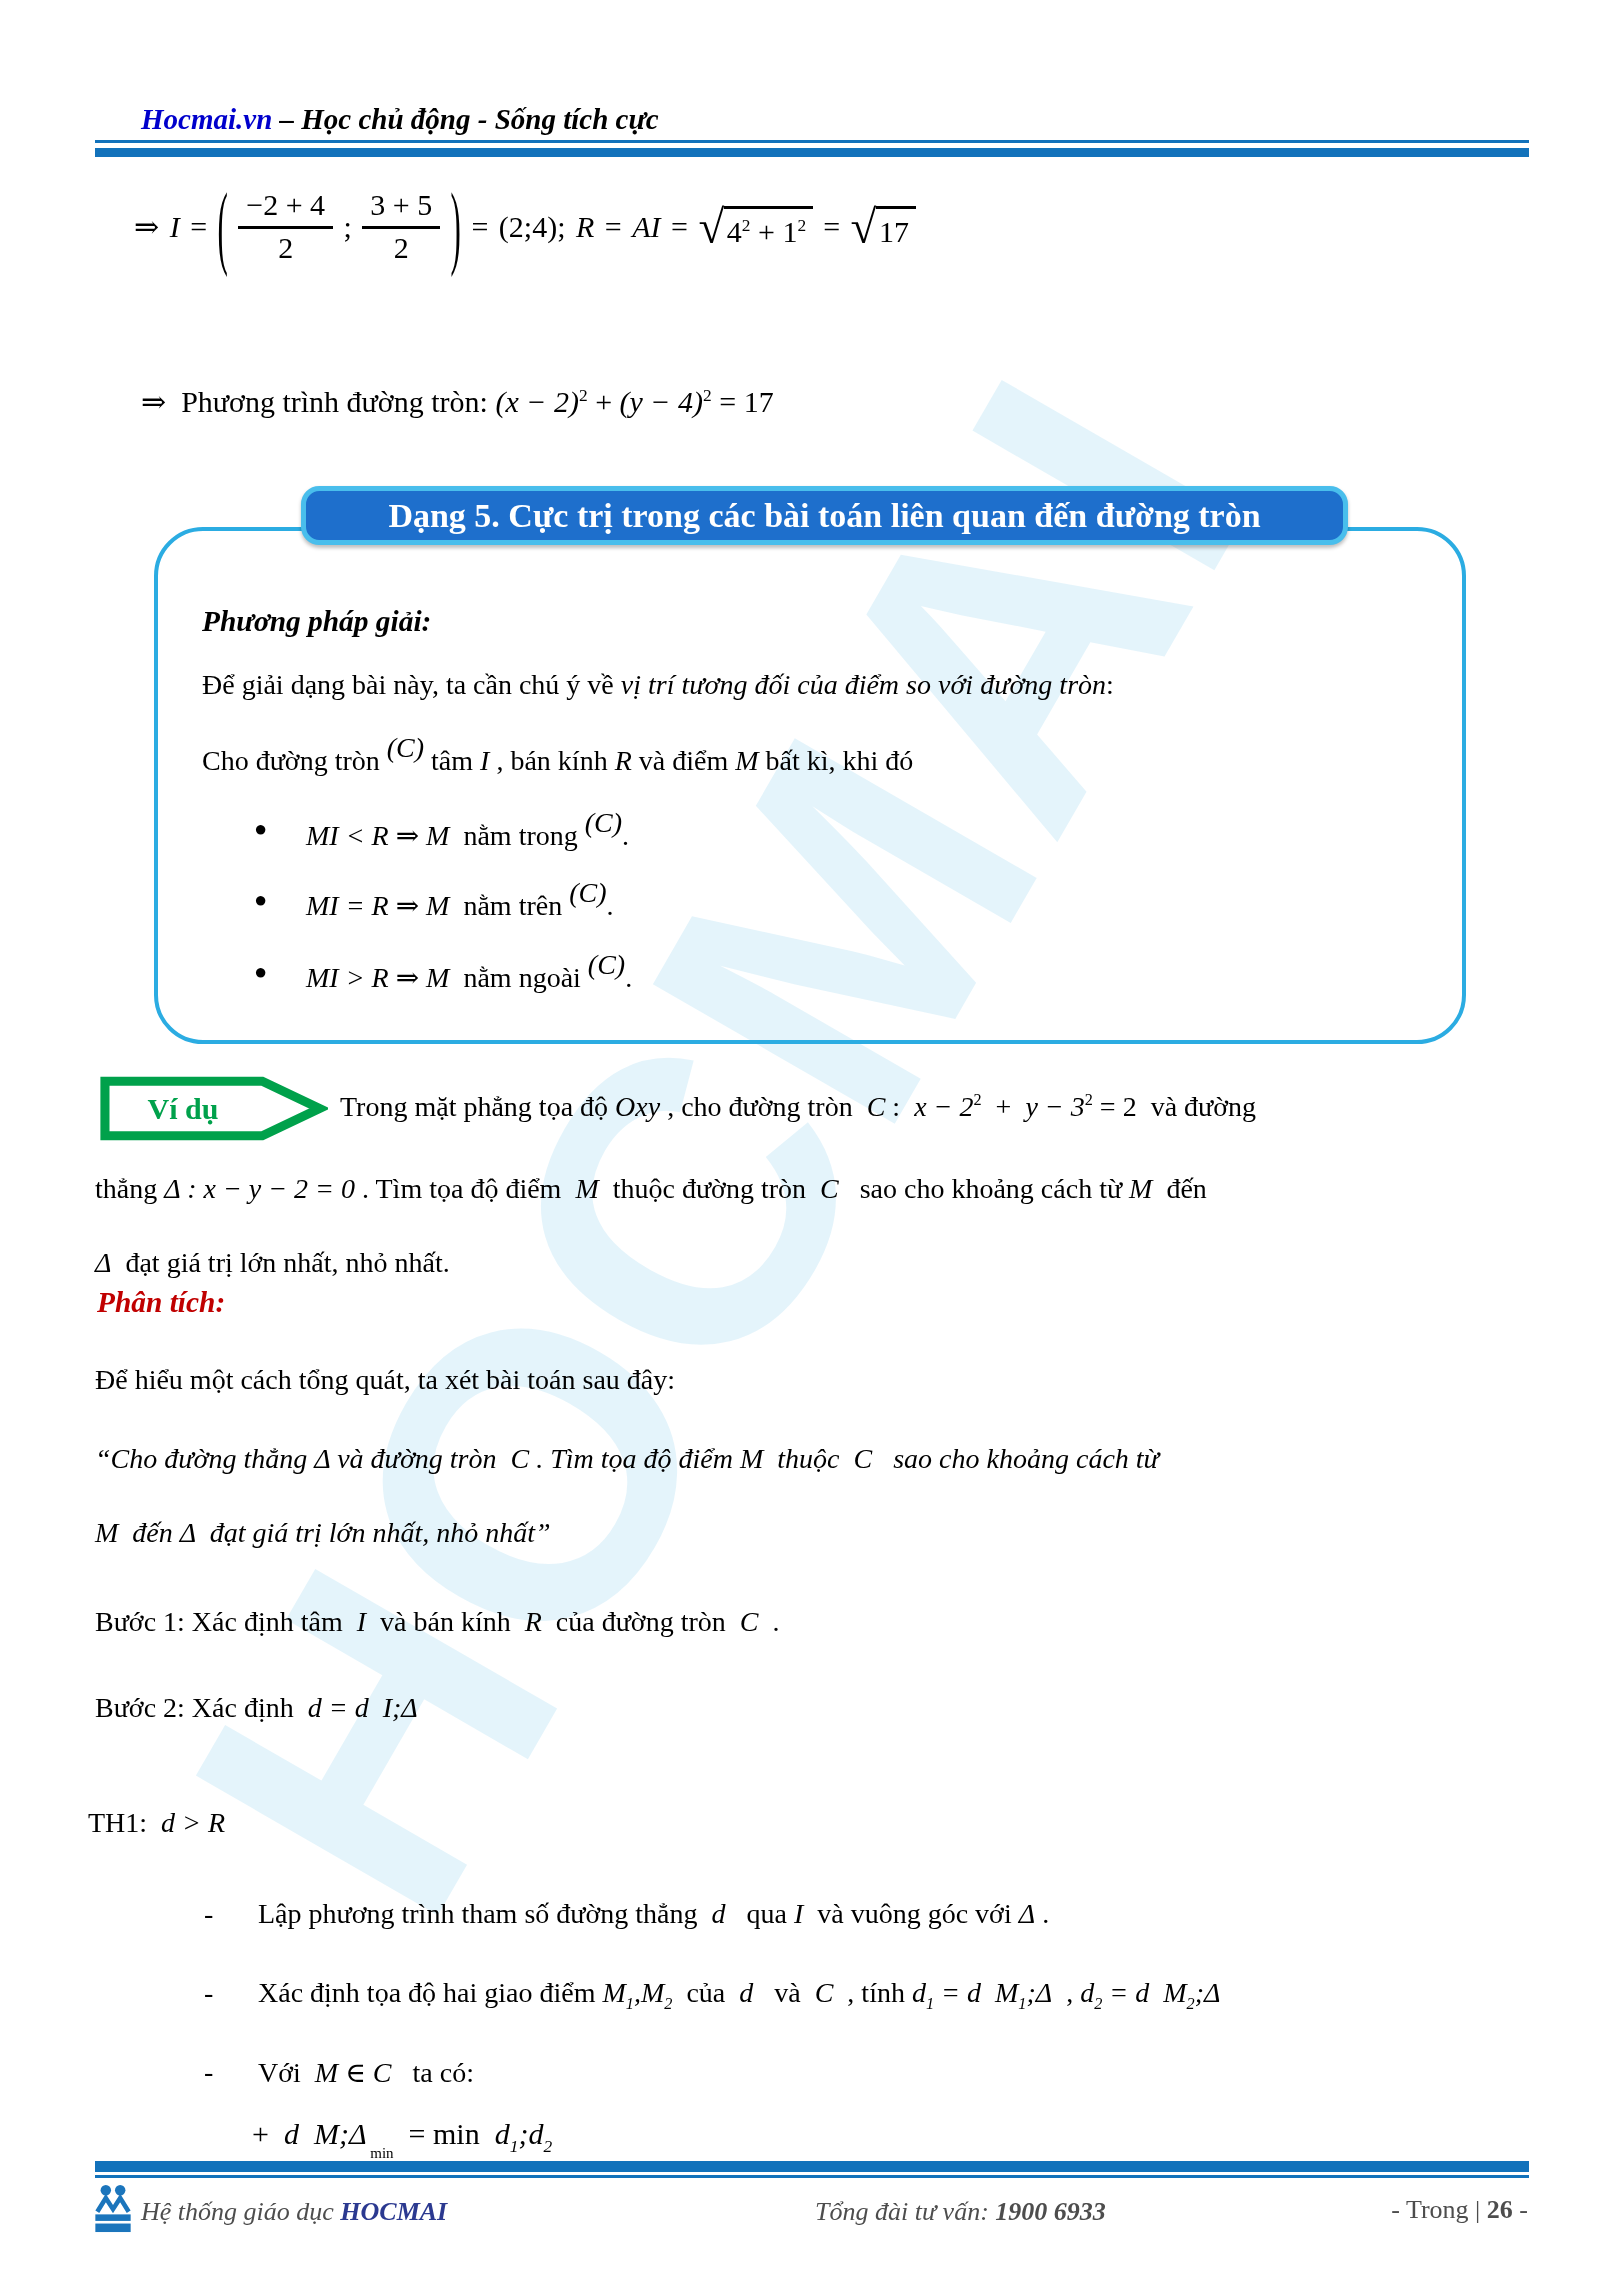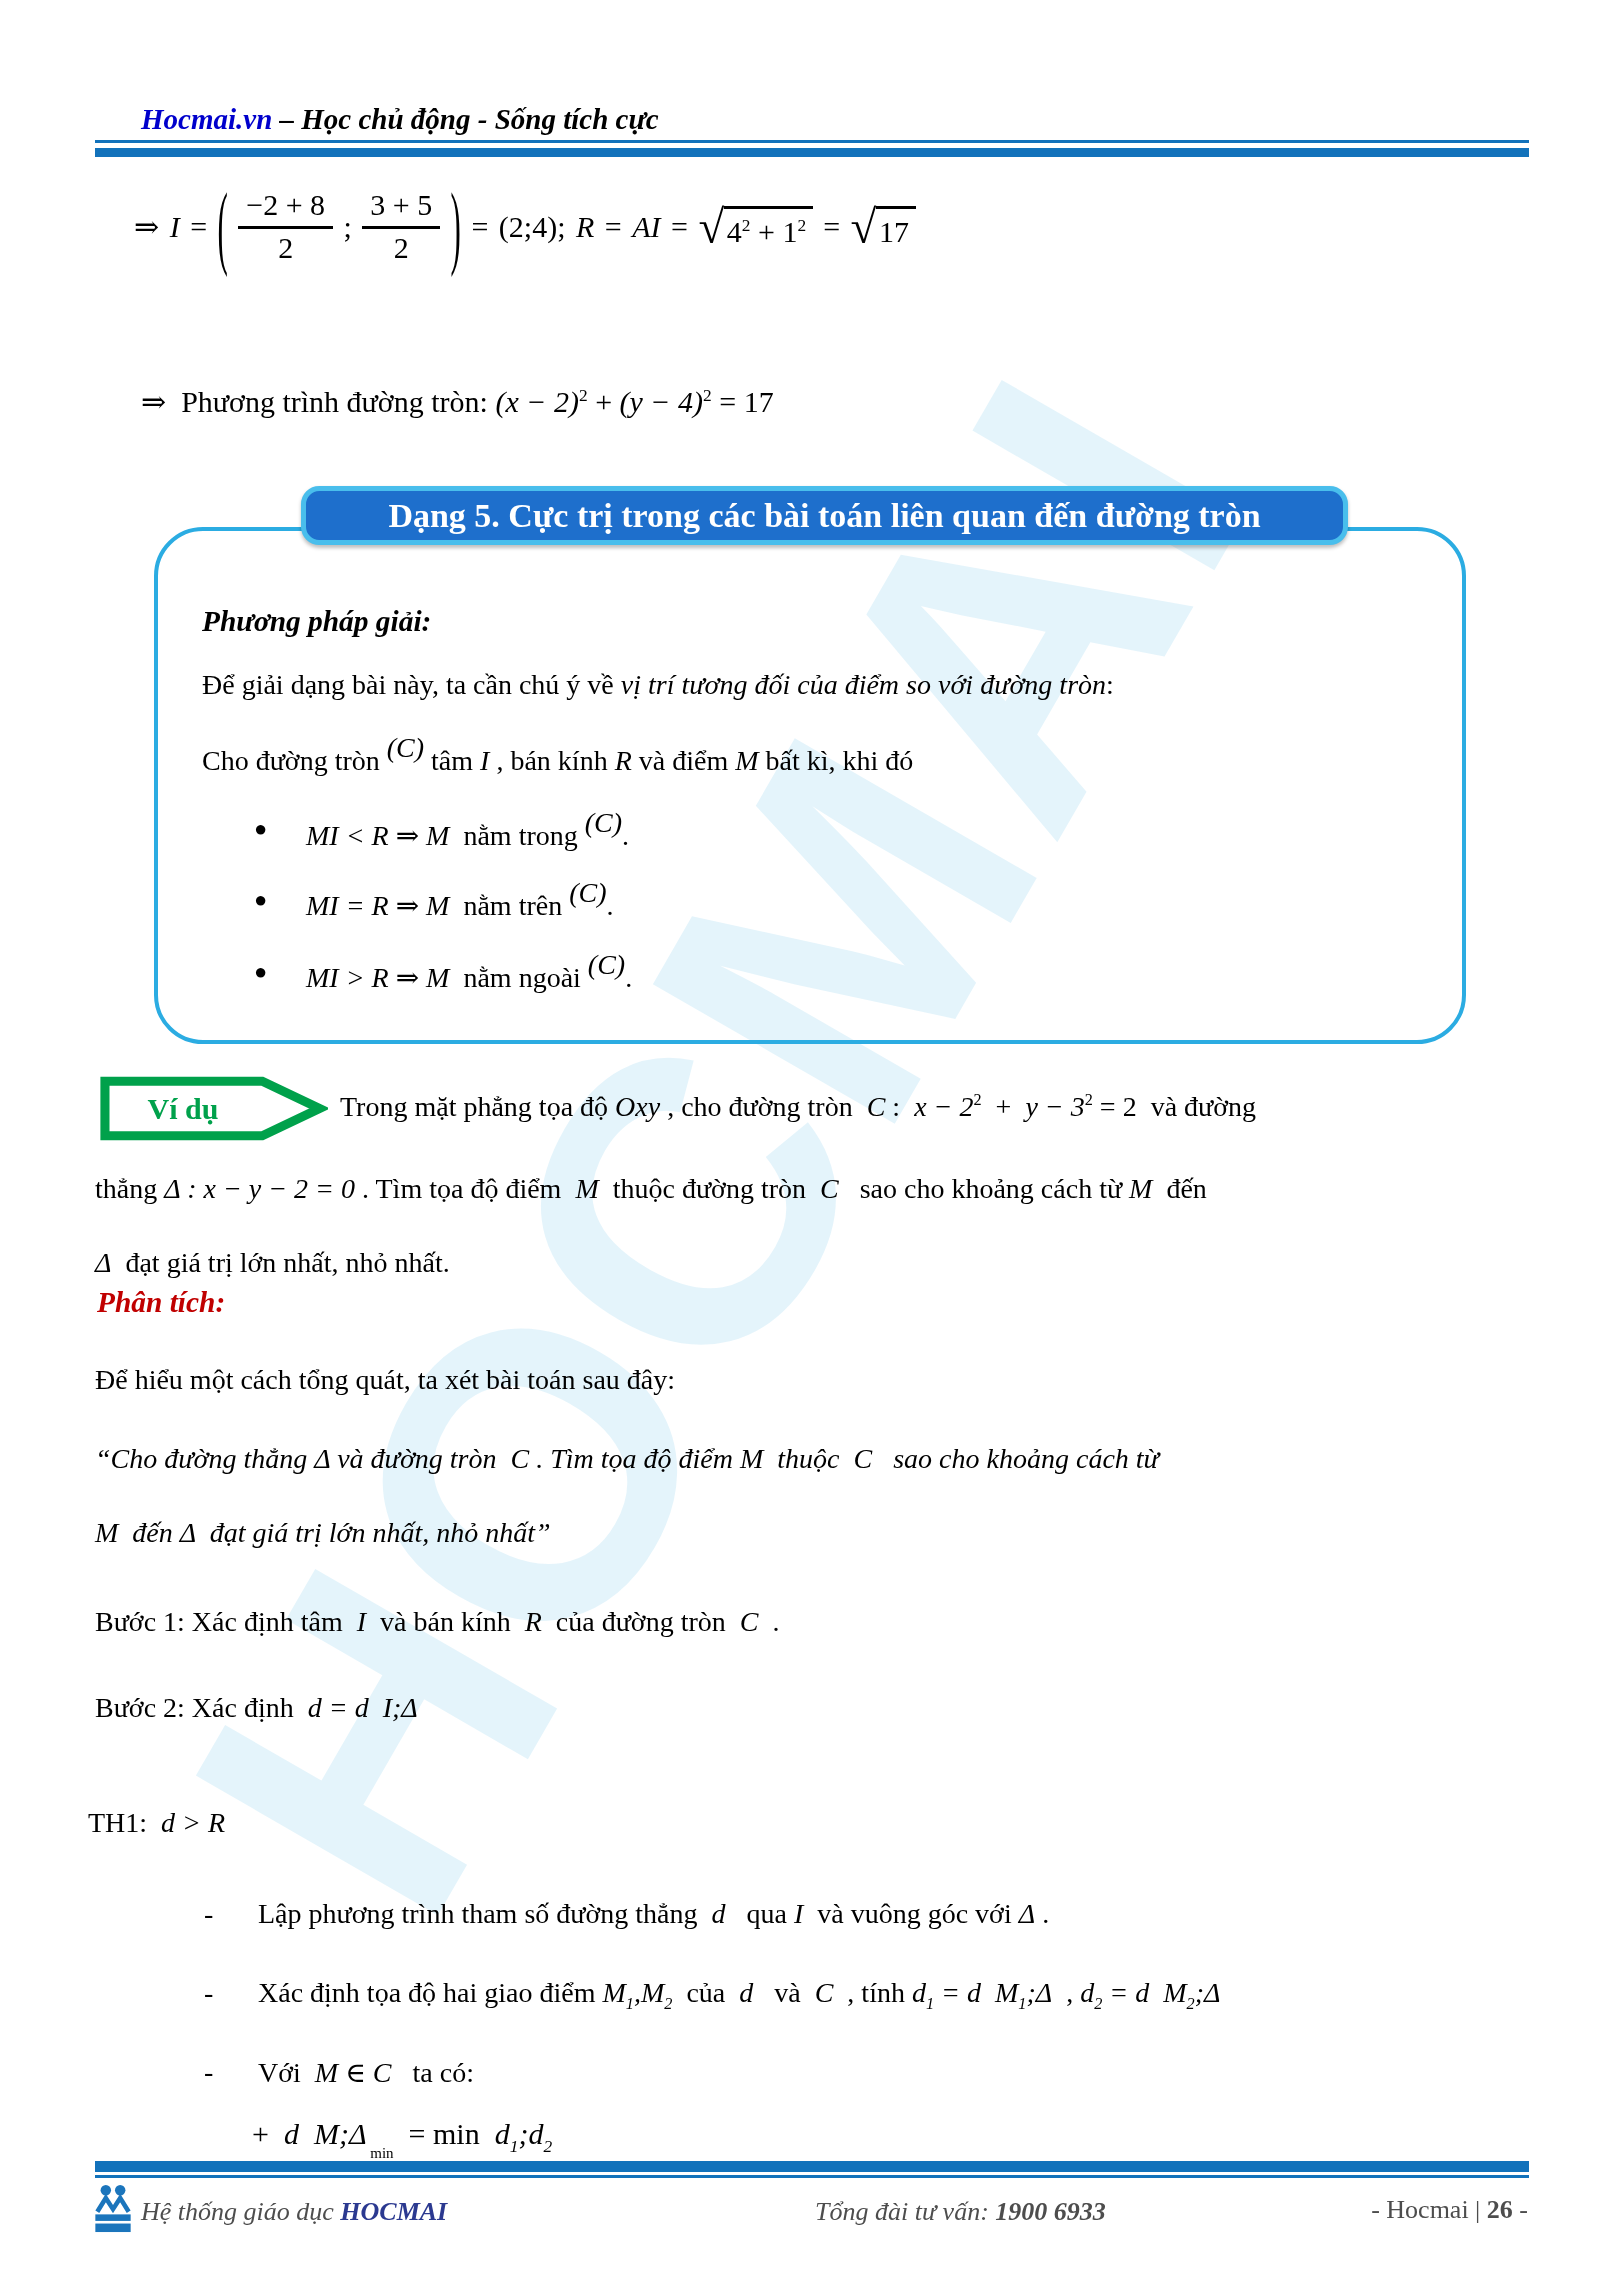--- a/index.html
+++ b/index.html
@@ -92,21 +92,21 @@
   <div class="abs hdr"><span class="brand">Hocmai.vn</span><span> – Học chủ động - Sống tích cực</span></div>
   <div class="abs rule-thin"></div>
   <div class="abs rule-thick"></div>
 
   <div class="abs f1">
     <span>⇒</span>
     <span class="m">I</span>
     <span>=</span>
     <span class="tallp">(</span>
     <span class="frac">
-      <span class="num">−2 + 8</span>
+      <span class="num">−2 + 4</span>
       <span class="den">2</span>
     </span>
     <span>;</span>
     <span class="frac">
       <span class="num">3 + 5</span>
       <span class="den">2</span>
     </span>
     <span class="tallp">)</span>
     <span>=</span>
     <span>(2;4);</span>
@@ -169,16 +169,16 @@
     <svg width="42" height="51" viewBox="0 0 64 78">
       <circle cx="21" cy="11" r="8" fill="#1B75BC"></circle>
       <circle cx="43" cy="11" r="8" fill="#1B75BC"></circle>
       <path d="M8 44 L21 23 L32 40 L43 23 L56 44" stroke="#1B75BC" stroke-width="7" fill="none"></path>
       <rect x="5" y="48" width="54" height="10" fill="#1B75BC"></rect>
       <rect x="5" y="62" width="54" height="13" fill="#1B75BC"></rect>
     </svg>
   </div>
   <div class="abs forg"><span>Hệ thống giáo dục </span><span class="org">HOCMAI</span></div>
   <div class="abs fhot"><span>Tổng đài tư vấn: </span><span class="num">1900 6933</span></div>
-  <div class="abs fpage"><span>- Hocmai | </span><span class="pn">26</span><span> -</span></div>
+  <div class="abs fpage"><span>- Trong | </span><span class="pn">26</span><span> -</span></div>
 
 </div>
 
 
 </body></html>

